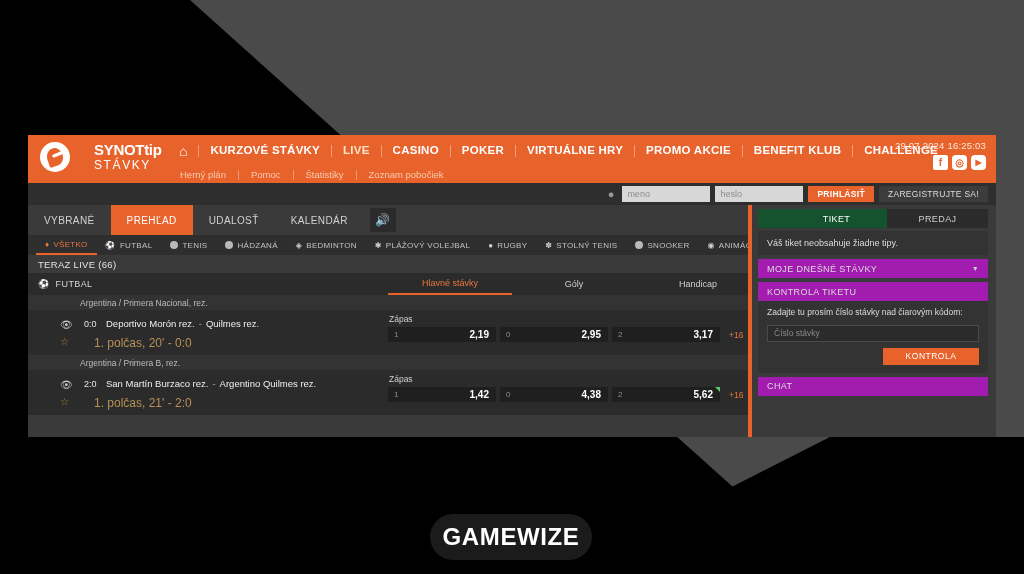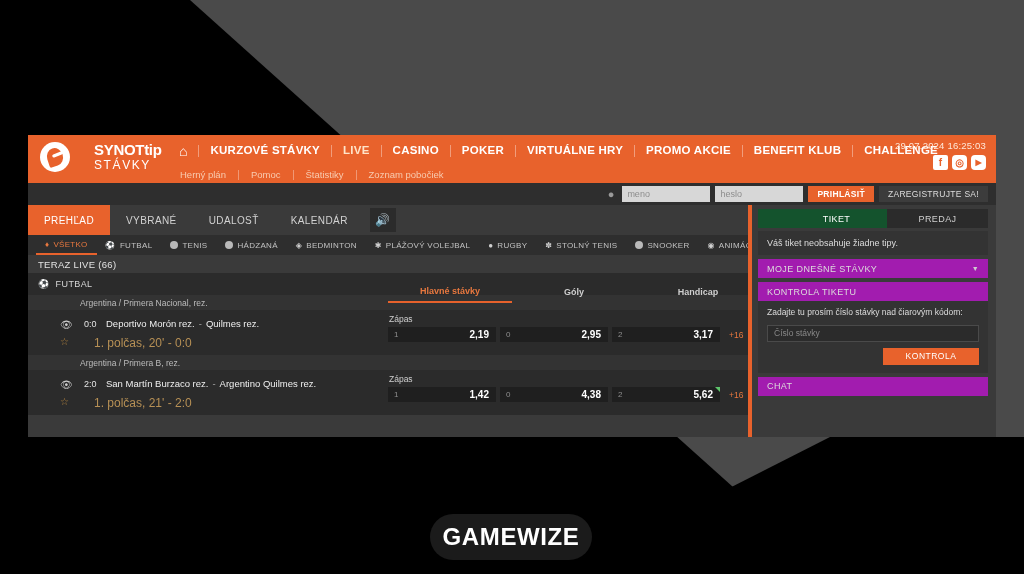--- a/index.html
+++ b/index.html
@@ -158,21 +158,21 @@
   
   .sporthdr {
     height: 22px; background: #2b2b2b; display: flex; align-items: center;
     position: relative;
   }
   .sporthdr .lbl {
     display: flex; align-items: center; gap: 6px; padding-left: 10px;
     font-size: 9px; color: #d8d8d8; letter-spacing: 0.4px;
   }
   .mkt-tabs {
-    position: absolute; left: 360px; top: 8px; height: 22px; display: flex; font-weight: bold;
+    position: absolute; left: 360px; top: 0; height: 22px; display: flex;
   }
   .mkt {
     width: 124px; display: flex; align-items: center; justify-content: center;
     font-size: 9px; color: #cfcfcf;
   }
   .mkt.active { color: #e8783f; border-bottom: 2px solid #e8622c; }
 
   
   .league {
     height: 15px; background: #333333; display: flex; align-items: center;
@@ -320,22 +320,22 @@
         <button class="btn-login">PRIHLÁSIŤ</button>
         <button class="btn-reg">ZAREGISTRUJTE SA!</button>
       </div>
     </div>
 
     <div class="body-row">
 
       <div class="left-col">
 
         <div class="tabrow">
+          <div class="tab">VYBRANÉ</div>
           <div class="tab active">PREHĽAD</div>
-          <div class="tab">VYBRANÉ</div>
           <div class="tab">UDALOSŤ</div>
           <div class="tab">KALENDÁR</div>
           <div class="sound-btn">🔊</div>
         </div>
 
         <div class="sports">
           <div class="sp active">
             <span class="ic">♦</span>
             <span>VŠETKO</span>
           </div>

